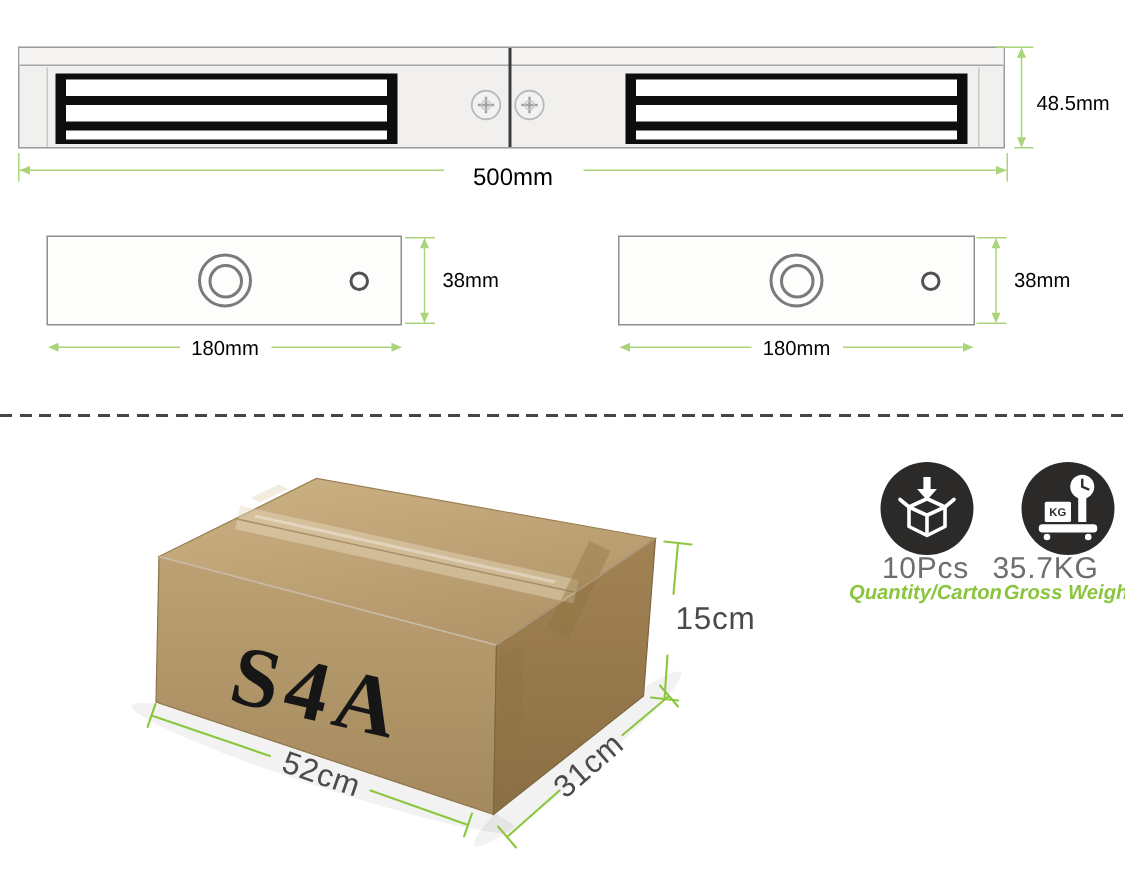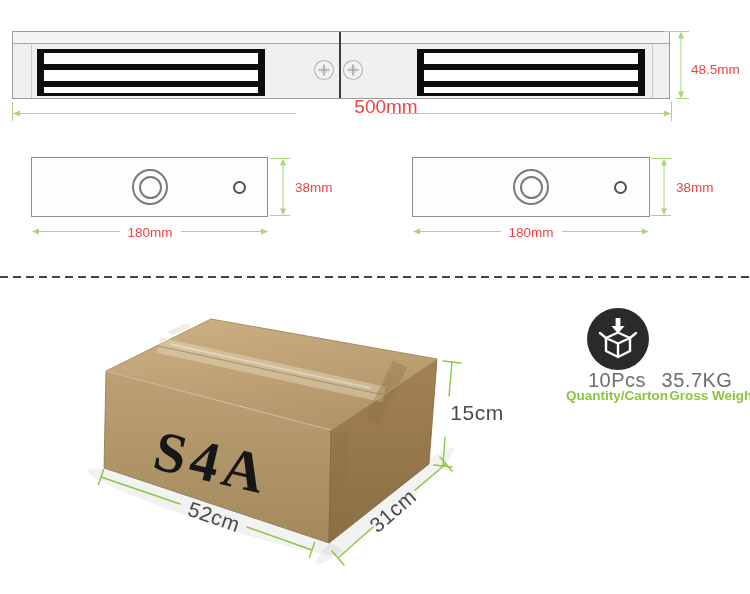--- a/index.html
+++ b/index.html
@@ -21,21 +21,21 @@
   .s1{top:4px;height:11px;} .s2{top:21px;height:11px;} .s3{top:37.5px;height:6.5px;}
 
   
   .plate{position:absolute;top:157px;height:60px;border:1px solid #8e8e8e;background:#fdfdfc;}
   .plate-left{left:31px;width:237px;} .plate-right{left:412px;width:238px;}
   .hole-outer{position:absolute;left:100px;top:11px;width:36px;height:36px;border:2px solid #7a7a7a;border-radius:50%;}
   .hole-inner{position:absolute;left:106.5px;top:17.5px;width:23px;height:23px;border:2px solid #7a7a7a;border-radius:50%;}
   .hole-small{position:absolute;left:200.5px;top:23px;width:13px;height:13px;border:2px solid #515151;border-radius:50%;}
 
   
-  .lbl{position:absolute;font-size:13.5px;color:#ef4444;white-space:nowrap;
+  .lbl{position:absolute;font-size:13.5px;color:#000000;white-space:nowrap;
        transform:translate(-50%,-50%);z-index:5;}
   .lbl.anchor-left{transform:translate(0,-50%);}
   .cm{font-size:21px;color:#4a4a4a;letter-spacing:.5px;}
   .r19{transform:translate(-50%,-50%) rotate(19deg);}
   .rm41{transform:translate(-50%,-50%) rotate(-41deg);}
   .brand{position:absolute;font-family:"Liberation Serif",serif;font-weight:bold;
          font-size:57px;letter-spacing:5px;color:#161616;white-space:nowrap;
          transform:translate(-50%,-50%) rotate(13deg);z-index:4;}
 
   
@@ -44,21 +44,21 @@
 
   
   .overlay{position:absolute;left:0;top:0;width:750px;height:594px;pointer-events:none;z-index:3;}
 
   
   .spec-icon{position:absolute;width:62px;height:62px;border-radius:50%;background:#2b2a29;z-index:5;}
   .icon-quantity{left:587px;top:308px;} .icon-weight{left:681px;top:308px;}
   .spec-value{position:absolute;font-size:20px;color:#6e6e6e;letter-spacing:.5px;
               transform:translate(-50%,-50%);white-space:nowrap;z-index:5;}
   .spec-label{position:absolute;font-size:13.5px;font-weight:bold;color:#8bc53f;
-              transform:translate(-50%,-50%);white-space:nowrap;z-index:5;}
+              transform:translate(-50%,-50%);white-space:nowrap;z-index:5;font-style:italic;}
 </style>
 </head>
 <body>
 
 <div id="stage">
 
   <div class="lock-body">
     <div class="lock-strip"></div>
     <div class="cap-line cap-left"></div>
     <div class="cap-line cap-right"></div>
@@ -161,21 +161,21 @@
     <g stroke="#8cc63f" stroke-width="1.4" fill="none" stroke-linecap="round">
       <path d="M101,477 L180,504 M247,527 L312,550"></path>
       <path d="M98.4,484.6 L103.6,469.4 M309.4,557.6 L314.6,542.4"></path>
       <path d="M338,558 L373,527 M415,490 L446,464"></path>
       <path d="M332,551 L344,565 M440,457 L452,471"></path>
       <path d="M452,362 L449,396 M445,437 L443,466"></path>
       <path d="M443,361 L461,363 M434,465 L452,467"></path>
     </g>
   </svg>
 
-  <span class="lbl" style="left:342px;top:107px;font-size:19px;margin-left:44px;">500mm</span>
+  <span class="lbl" style="left:342px;top:119px;font-size:16px;">500mm</span>
   <span class="lbl anchor-left" style="left:691px;top:69px;">48.5mm</span>
   <span class="lbl anchor-left" style="left:295px;top:187px;">38mm</span>
   <span class="lbl" style="left:150px;top:232px;">180mm</span>
   <span class="lbl anchor-left" style="left:676px;top:187px;">38mm</span>
   <span class="lbl" style="left:531px;top:232px;">180mm</span>
 
   <span class="brand" style="left:212px;top:462px;">S4A</span>
   <span class="lbl cm r19" style="left:214px;top:517px;">52cm</span>
   <span class="lbl cm rm41" style="left:393px;top:511px;">31cm</span>
   <span class="lbl cm" style="left:477px;top:413px;">15cm</span>
@@ -183,18 +183,30 @@
   <div class="spec-icon icon-quantity">
     <svg viewBox="0 0 62 62" width="62" height="62">
       <path d="M28.6,10 h4.8 v8 h4.2 l-6.6,7.5 l-6.6,-7.5 h4.2 Z" fill="#fff"></path>
       <g stroke="#fff" stroke-width="2.4" fill="none" stroke-linejoin="round" stroke-linecap="round">
         <path d="M19,30 L31,24.5 L43,30 L31,35.5 Z"></path>
         <path d="M19,30 L13,25 M43,30 L49,25"></path>
         <path d="M19,30 V43 L31,49 L43,43 V30 M31,35.5 V49"></path>
       </g>
     </svg>
   </div>
+  <div class="spec-icon icon-weight">
+    <svg viewBox="0 0 62 62" width="62" height="62">
+      <circle cx="40.5" cy="16.5" r="8" fill="#fff"></circle>
+      <path d="M40.5,16.5 L40.5,11.8 M40.5,16.5 L44.6,18.2" stroke="#2b2a29" stroke-width="1.6" fill="none" stroke-linecap="round"></path>
+      <rect x="37.8" y="24" width="5.4" height="16" fill="#fff"></rect>
+      <rect x="15.5" y="26.5" width="17.5" height="13.5" rx="1" fill="#fff"></rect>
+      <text x="24.2" y="36.3" font-size="7.5" font-weight="bold" text-anchor="middle" font-family="Liberation Sans, sans-serif" fill="#2b2a29">KG</text>
+      <rect x="11.5" y="41.5" width="39" height="5.5" rx="2.5" fill="#fff"></rect>
+      <circle cx="17" cy="50" r="2.2" fill="#fff"></circle>
+      <circle cx="44.5" cy="50" r="2.2" fill="#fff"></circle>
+    </svg>
+  </div>
   <span class="spec-value" style="left:617px;top:380px;">10Pcs</span>
   <span class="spec-label" style="left:617px;top:395px;">Quantity/Carton</span>
   <span class="spec-value" style="left:697px;top:380px;">35.7KG</span>
   <span class="spec-label" style="left:713px;top:395px;">Gross Weight</span>
 
 </div>
 
 </body></html>

